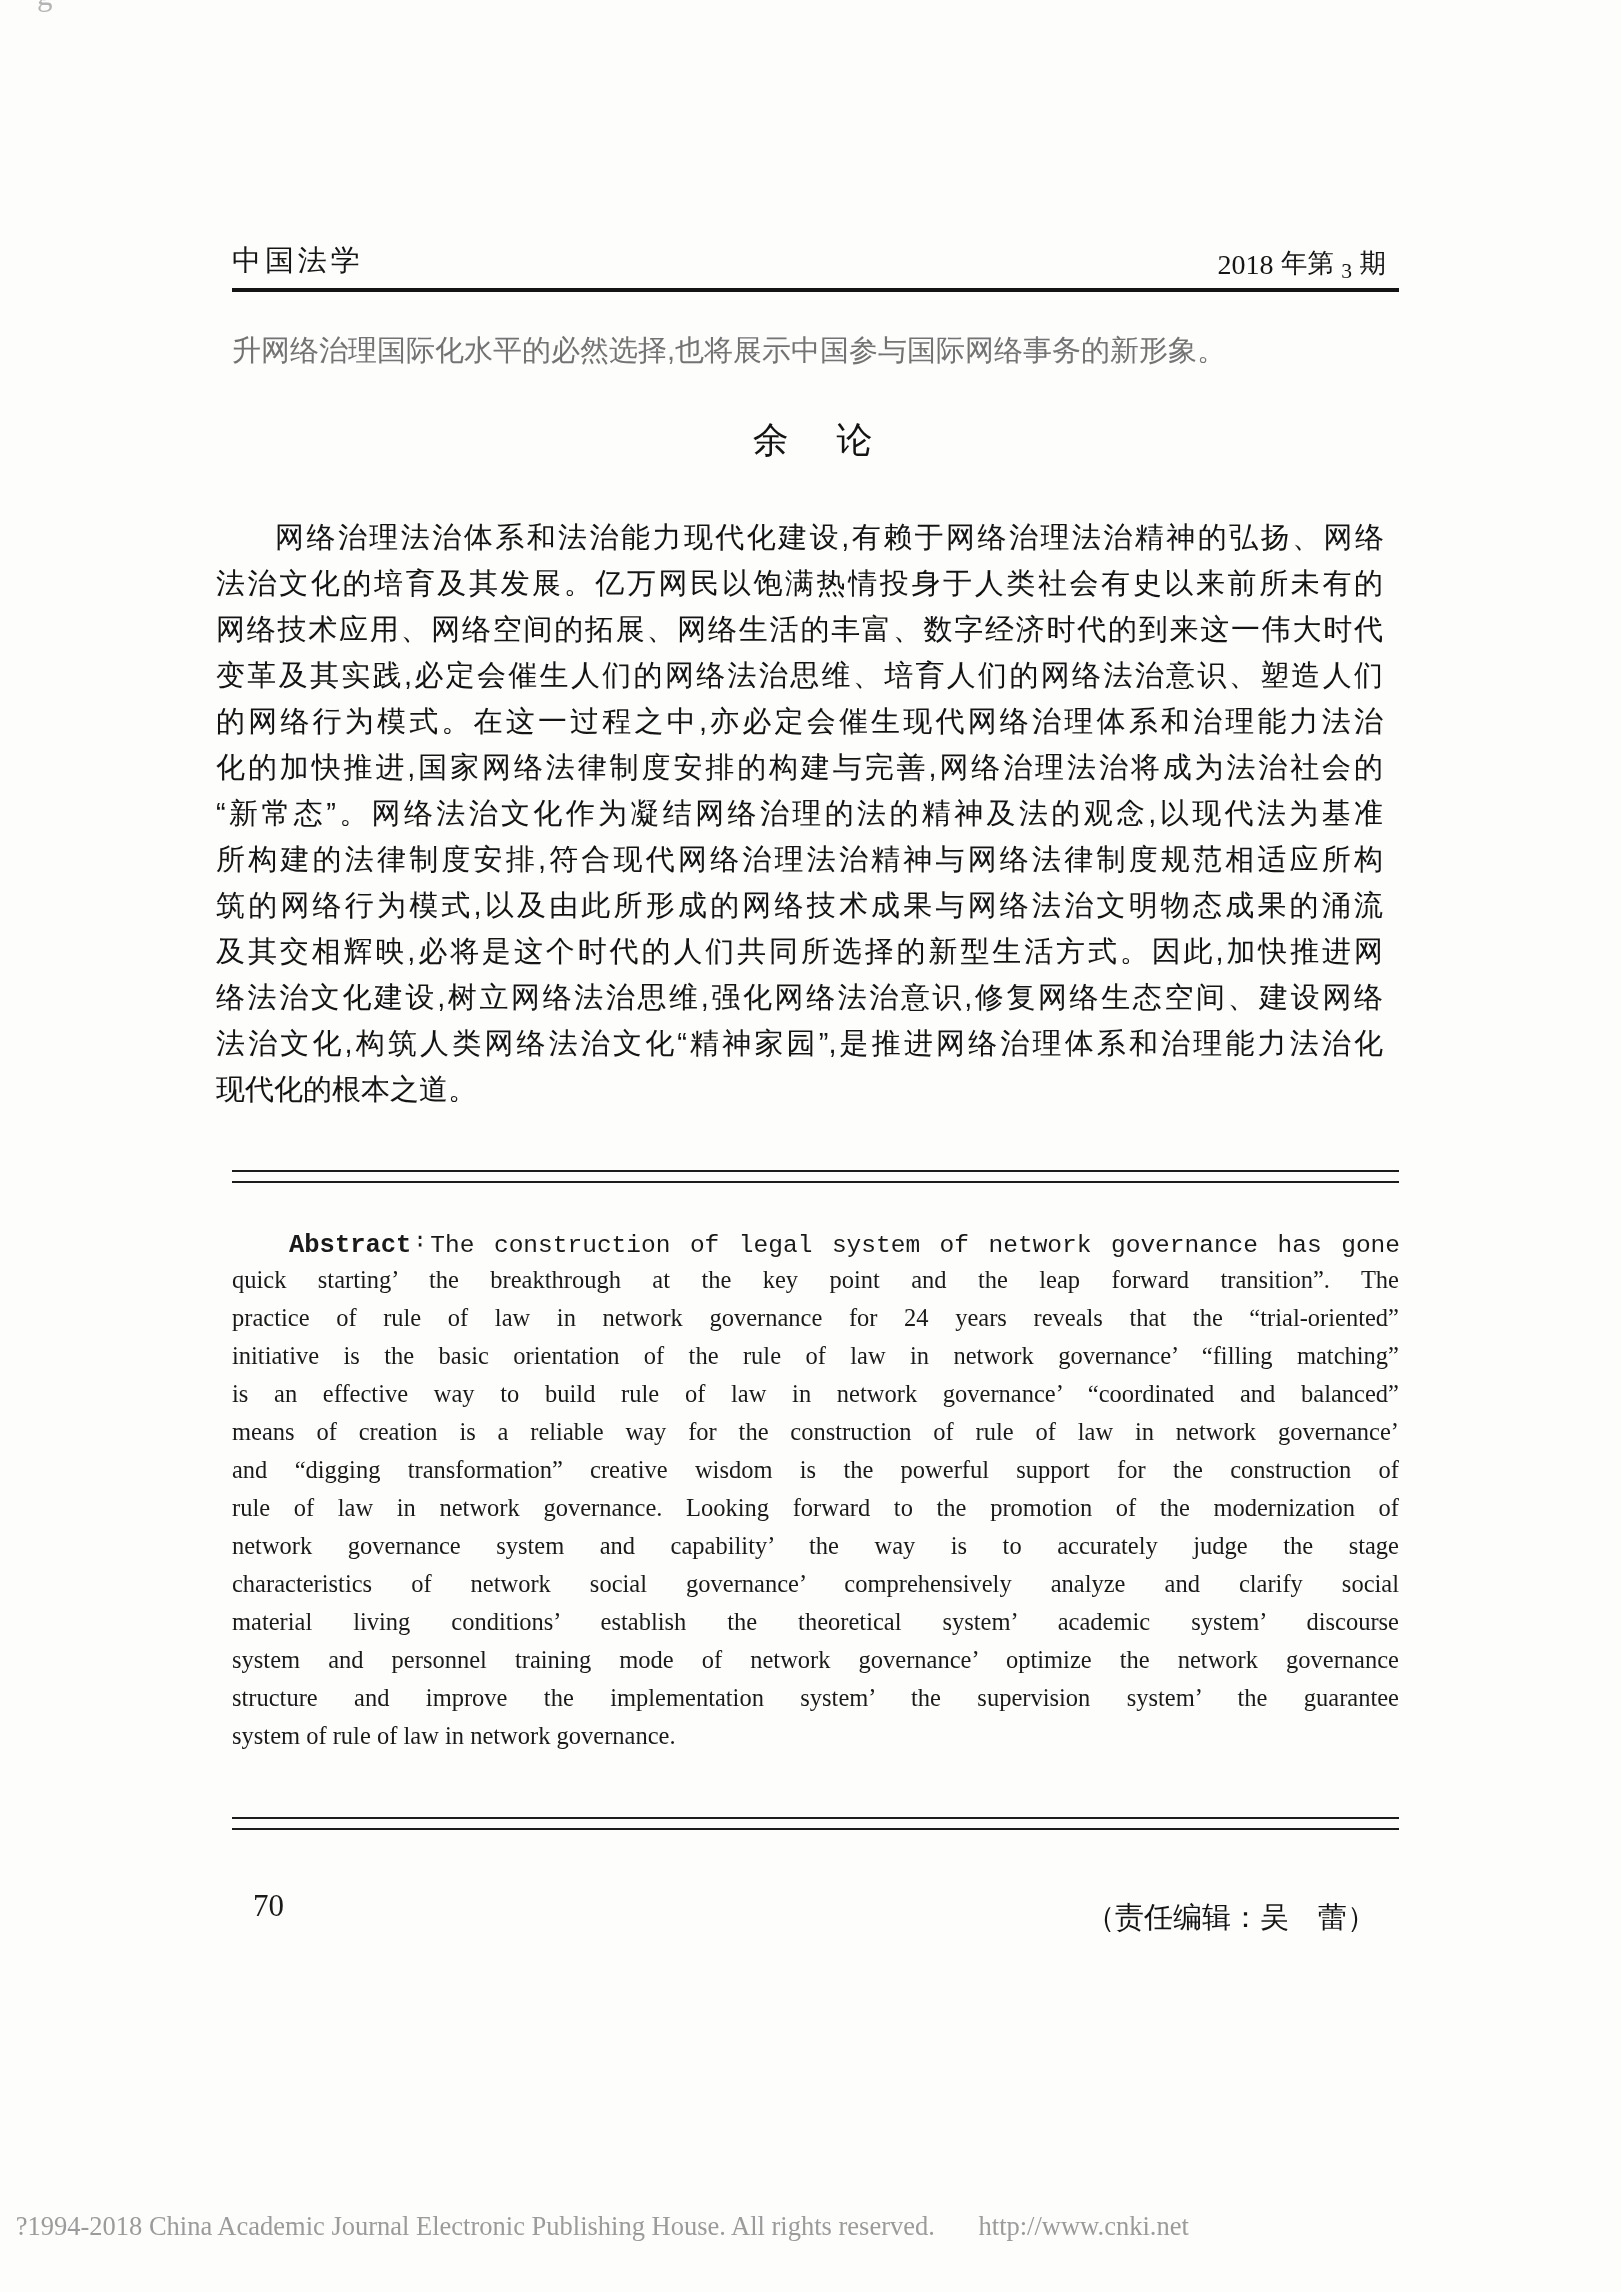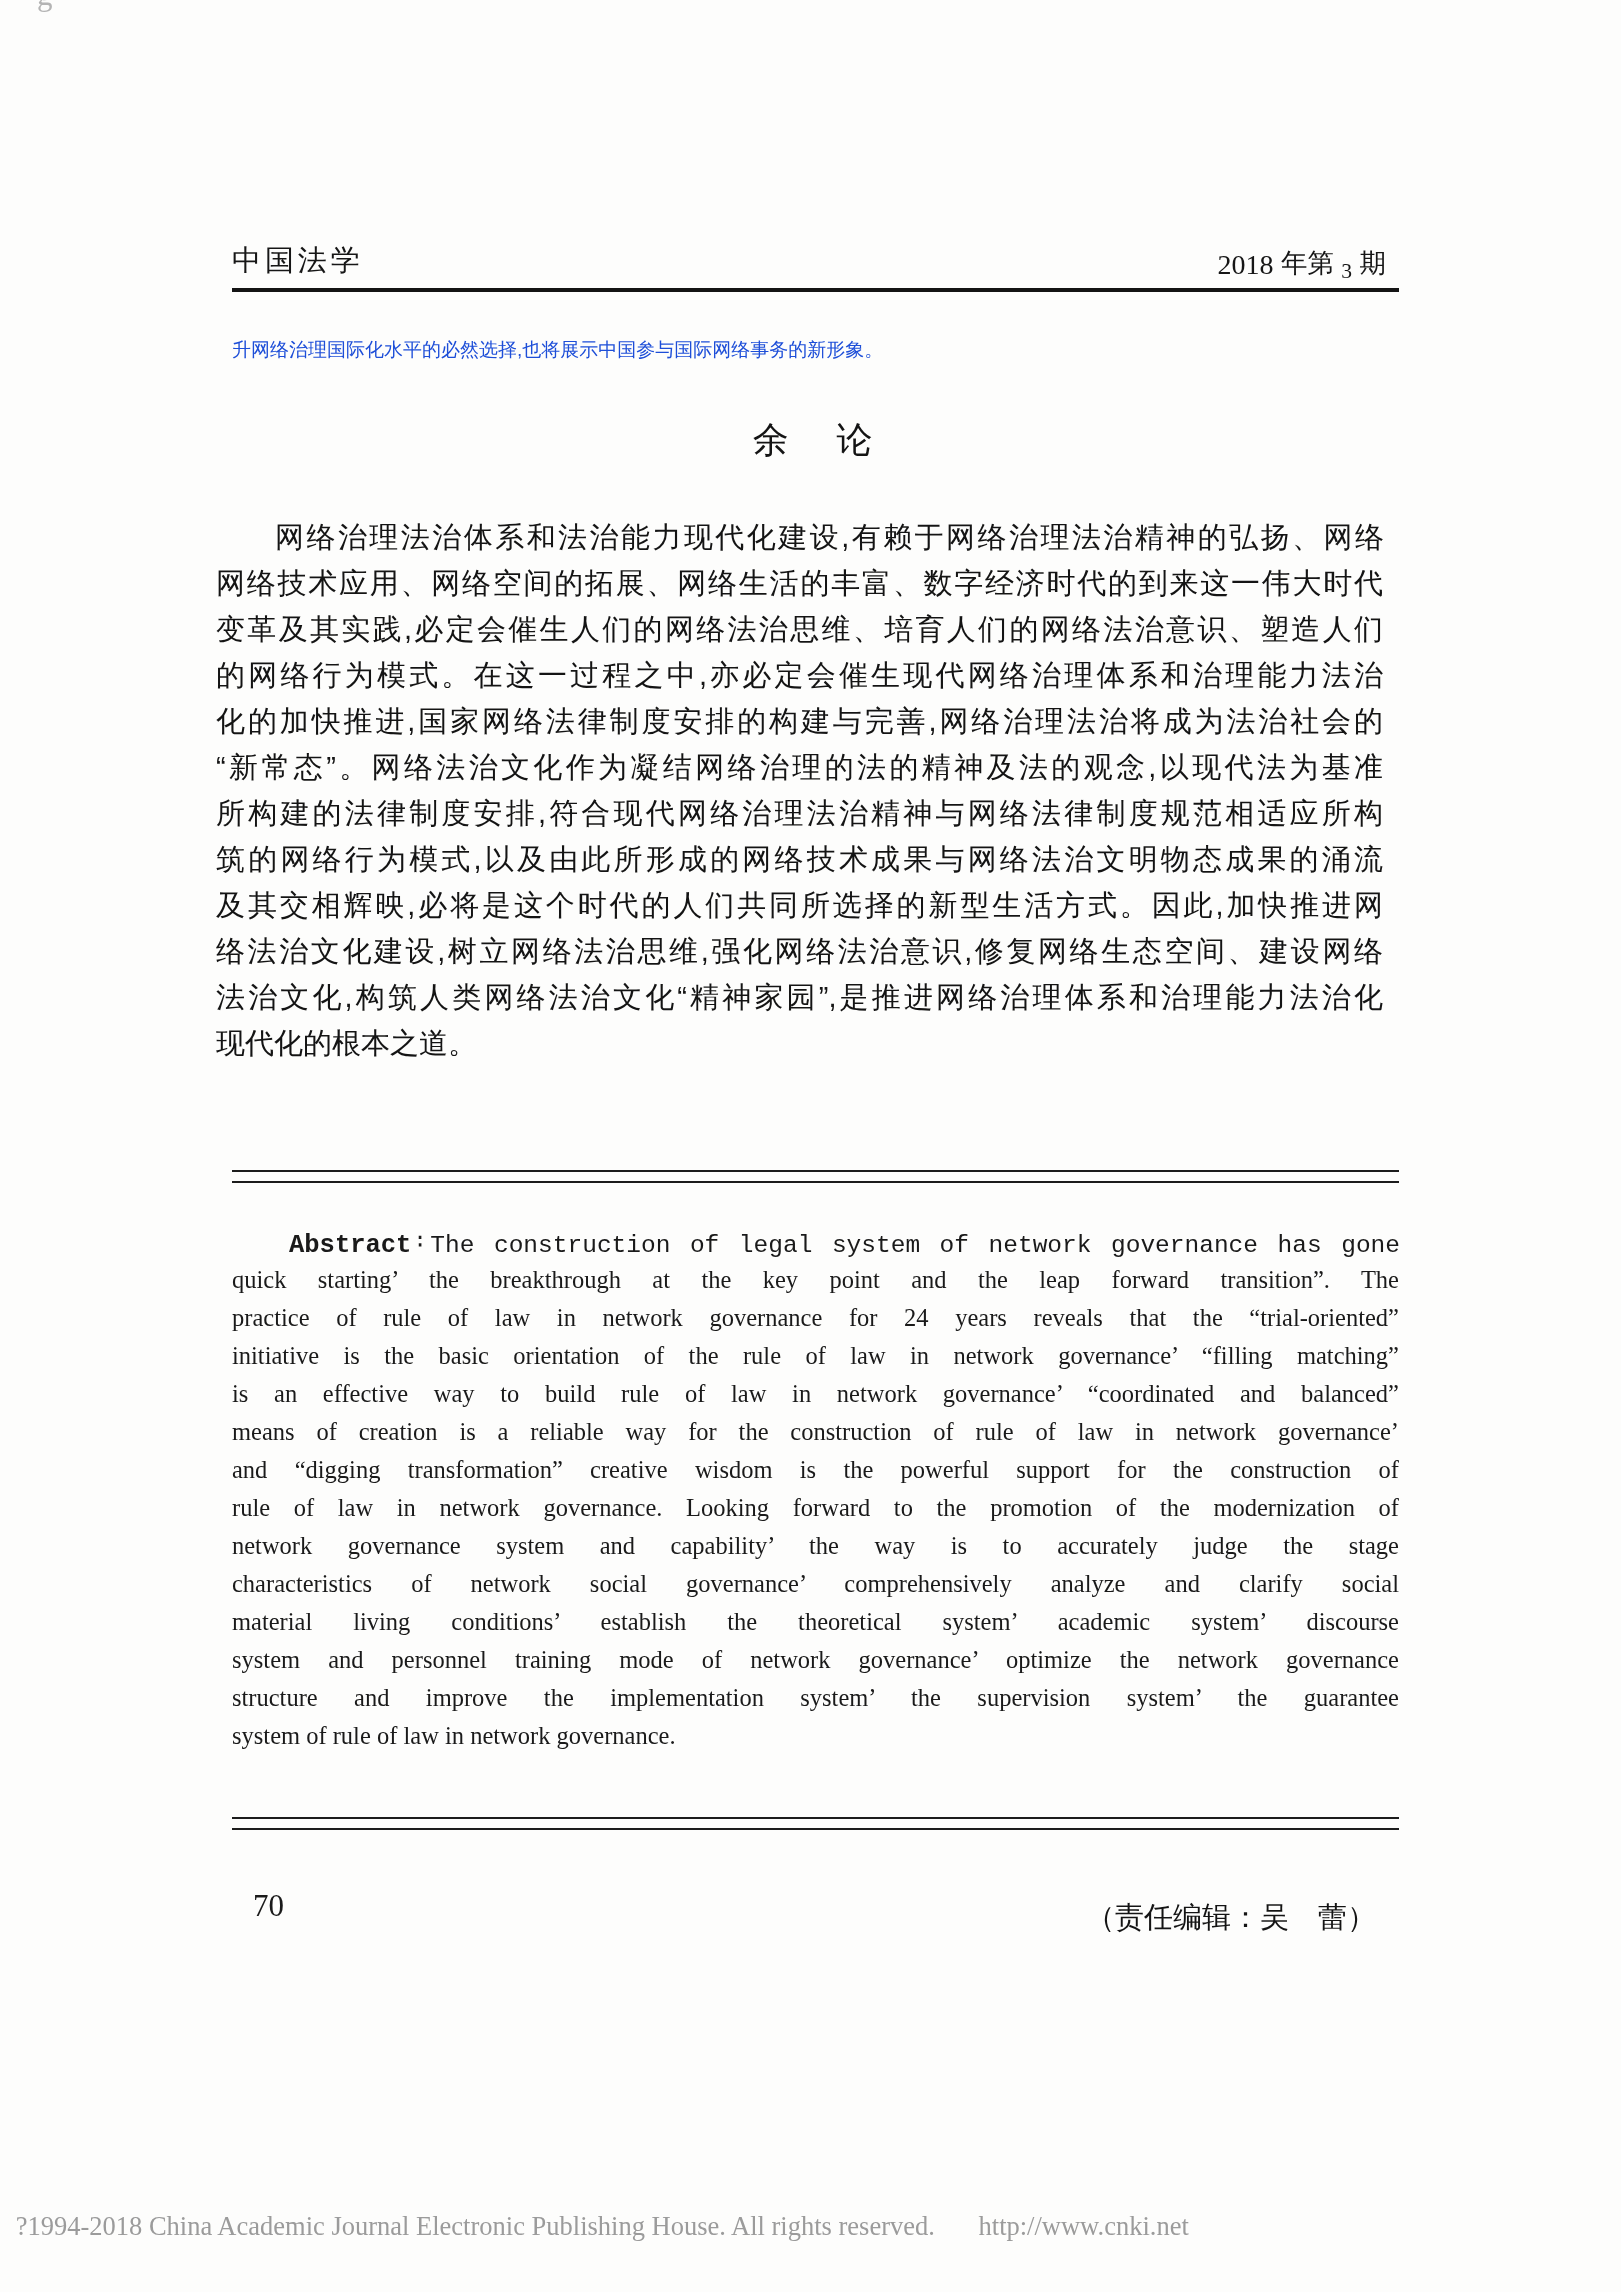--- a/index.html
+++ b/index.html
@@ -33,21 +33,21 @@
   }
   .issue-info .yr { font-family:"Liberation Serif", serif; font-size:28px; vertical-align:-2px; }
   .issue-info .num { font-family:"Liberation Serif", serif; font-size:21.6px; vertical-align:-5.9px; }
   .header-rule {
     position:absolute; left:232px; top:288px; width:1167px; height:3.9px;
     background:#141414;
   }
   
   .intro-line {
     position:absolute; left:232px; top:327px; width:1167px;
-    font-size:19px; line-height:46px; color:#1d4ed8;
+    font-size:29px; line-height:46px; color:#737373;
   }
   .section-heading {
     position:absolute; left:232px; top:416px; width:1167px;
     text-align:center; font-size:36px; letter-spacing:5.9px; color:#141414;
   }
   .paragraph-block {
     position:absolute; left:216px; top:514px; width:1167px;
   }
   .cjk-line {
     height:46px; line-height:46px; font-size:29px; color:#141414;
@@ -114,20 +114,21 @@
   </div>
 
   <div class="header-rule"></div>
 
   <div class="intro-line">升网络治理国际化水平的必然选择,也将展示中国参与国际网络事务的新形象。</div>
 
   <div class="section-heading">余　论</div>
 
   <div class="paragraph-block">
     <div class="cjk-line first">网络治理法治体系和法治能力现代化建设,有赖于网络治理法治精神的弘扬、网络</div>
+    <div class="cjk-line">法治文化的培育及其发展。亿万网民以饱满热情投身于人类社会有史以来前所未有的</div>
     <div class="cjk-line">网络技术应用、网络空间的拓展、网络生活的丰富、数字经济时代的到来这一伟大时代</div>
     <div class="cjk-line">变革及其实践,必定会催生人们的网络法治思维、培育人们的网络法治意识、塑造人们</div>
     <div class="cjk-line">的网络行为模式。在这一过程之中,亦必定会催生现代网络治理体系和治理能力法治</div>
     <div class="cjk-line">化的加快推进,国家网络法律制度安排的构建与完善,网络治理法治将成为法治社会的</div>
     <div class="cjk-line">“新常态”。网络法治文化作为凝结网络治理的法的精神及法的观念,以现代法为基准</div>
     <div class="cjk-line">所构建的法律制度安排,符合现代网络治理法治精神与网络法律制度规范相适应所构</div>
     <div class="cjk-line">筑的网络行为模式,以及由此所形成的网络技术成果与网络法治文明物态成果的涌流</div>
     <div class="cjk-line">及其交相辉映,必将是这个时代的人们共同所选择的新型生活方式。因此,加快推进网</div>
     <div class="cjk-line">络法治文化建设,树立网络法治思维,强化网络法治意识,修复网络生态空间、建设网络</div>
     <div class="cjk-line">法治文化,构筑人类网络法治文化“精神家园”,是推进网络治理体系和治理能力法治化</div>

